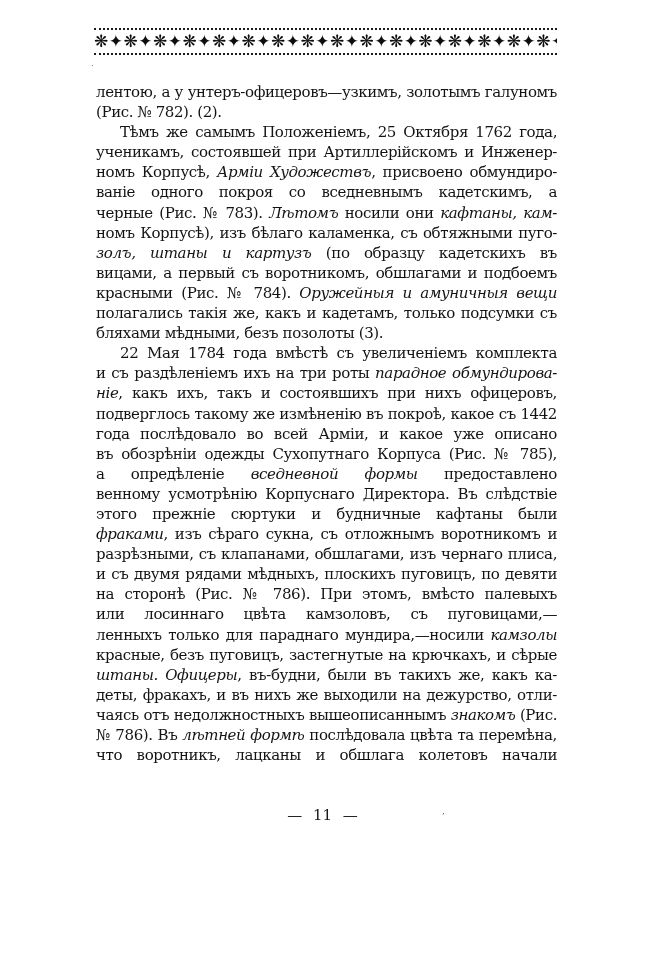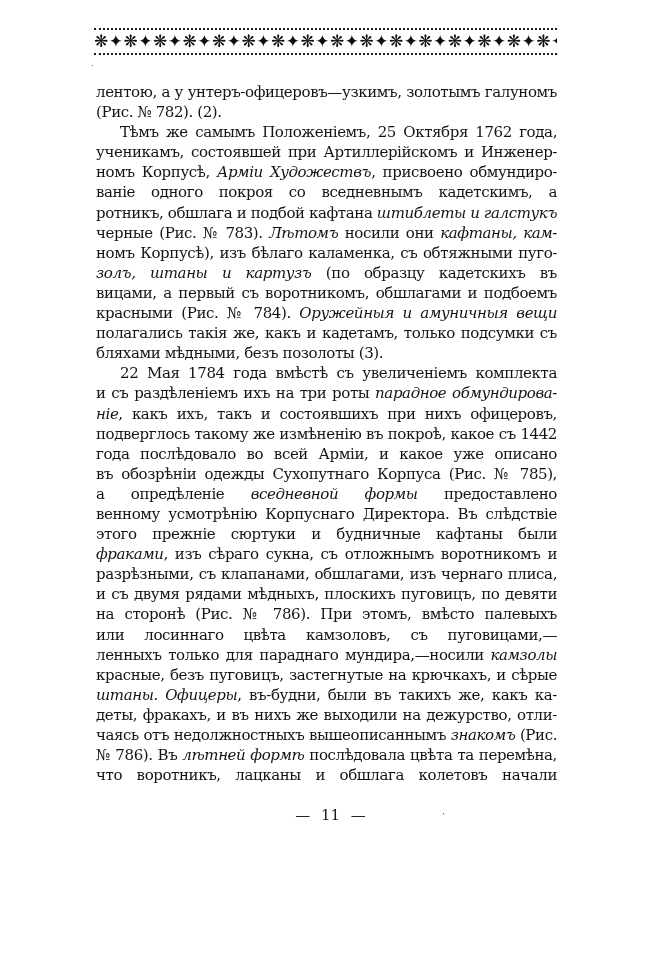--- a/index.html
+++ b/index.html
@@ -53,21 +53,21 @@
     text-align-last: left;
   }
   .line.indent {
     text-indent: 24px;
   }
   .it {
     font-style: italic;
   }
   .page-number {
     position: absolute;
-    left: 100px;
+    left: 92px;
     top: 806px;
     width: 461px;
     text-align: center;
     font-size: 15px;
     word-spacing: 6px;
     color: #1a1a1a;
   }
   .speck {
     position: absolute;
     color: #2a2a2a;
@@ -85,21 +85,20 @@
 
   <span class="speck speck-left">·</span>
 
   <div class="text-block">
       <div class="line"><span>лентою, а у унтеръ-офицеровъ—узкимъ, золотымъ галуномъ</span></div>
       <div class="line end"><span>(Рис. № 782). (2).</span></div>
       <div class="line indent"><span>Тѣмъ же самымъ Положеніемъ, 25 Октября 1762 года,</span></div>
       <div class="line"><span>ученикамъ, состоявшей при Артиллерійскомъ и Инженер-</span></div>
       <div class="line"><span>номъ Корпусѣ, </span><span class="it">Арміи Художествъ</span><span>, присвоено обмундиро-</span></div>
       <div class="line"><span>ваніе одного покроя со вседневнымъ кадетскимъ, а цвѣтами:</span></div>
-      <div class="line"><span>ротникъ, обшлага и подбой кафтана </span><span class="it">штиблеты и галстукъ</span></div>
       <div class="line"><span>черные (Рис. № 783). </span><span class="it">Лѣтомъ</span><span> носили они </span><span class="it">кафтаны, кам-</span></div>
       <div class="line"><span>номъ Корпусѣ), изъ бѣлаго каламенка, съ обтяжными пуго-</span></div>
       <div class="line"><span class="it">золъ, штаны и картузъ</span><span> (по образцу кадетскихъ въ Сухопут-</span></div>
       <div class="line"><span>вицами, а первый съ воротникомъ, обшлагами и подбоемъ</span></div>
       <div class="line"><span>красными (Рис. № 784). </span><span class="it">Оружейныя и амуничныя вещи</span><span> имъ</span></div>
       <div class="line"><span>полагались такія же, какъ и кадетамъ, только подсумки съ</span></div>
       <div class="line end"><span>бляхами мѣдными, безъ позолоты (3).</span></div>
       <div class="line indent"><span>22 Мая 1784 года вмѣстѣ съ увеличеніемъ комплекта кадетъ</span></div>
       <div class="line"><span>и съ раздѣленіемъ ихъ на три роты </span><span class="it">парадное обмундирова-</span></div>
       <div class="line"><span class="it">ніе</span><span>, какъ ихъ, такъ и состоявшихъ при нихъ офицеровъ,</span></div>

